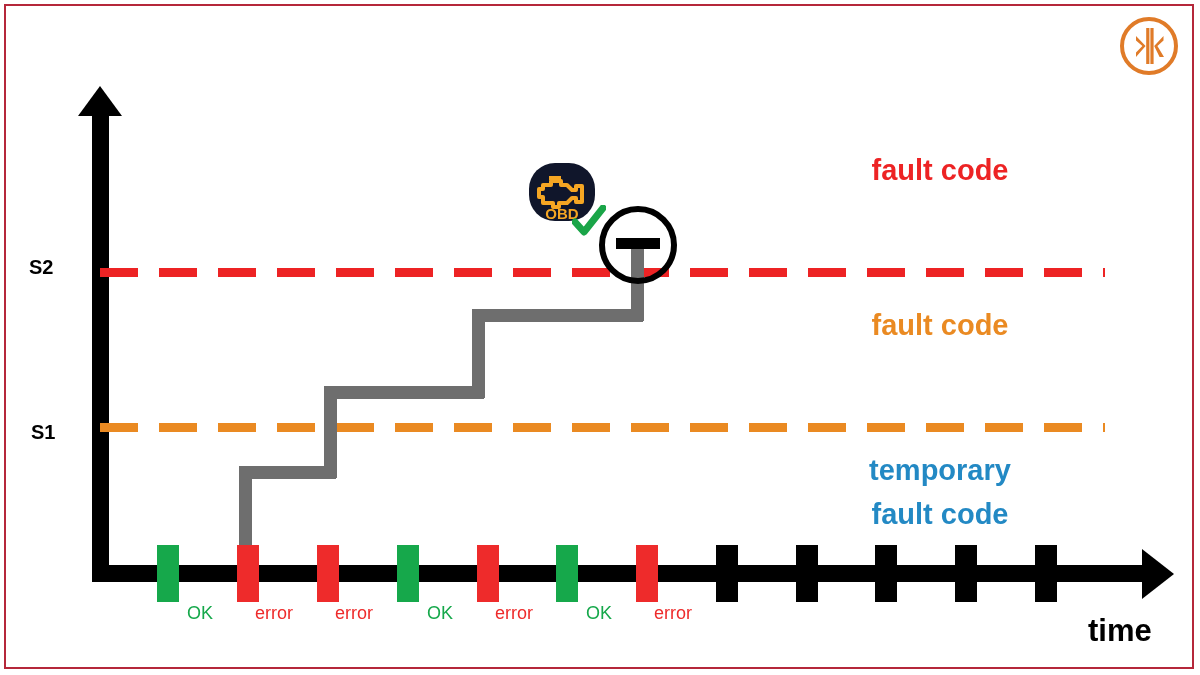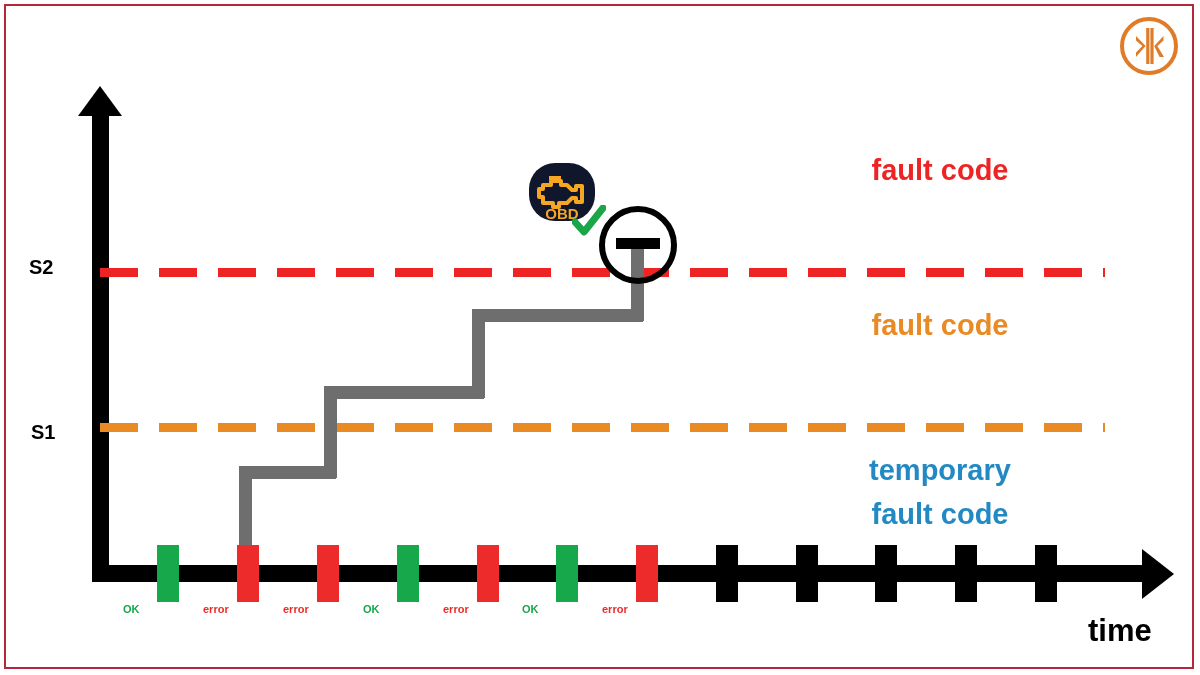--- a/index.html
+++ b/index.html
@@ -144,23 +144,23 @@
   .region-label.temporary { left: 812px; top: 440px; width: 256px; color: #2389c4; margin-top: 8px; }
 
   
   .event-marker {
     position: absolute;
     width: 22px;
     height: 57px;
   }
   .event-caption {
     position: absolute;
-    font-size: 11px;
-    font-weight: bold;
-    text-align: left;
+    font-size: 18px;
+    font-weight: normal;
+    text-align: right;
     white-space: nowrap;
     width: 90px;
   }
 
   
   #obd-icon {
     position: absolute;
     left: 529px;
     top: 163px;
     width: 66px;

